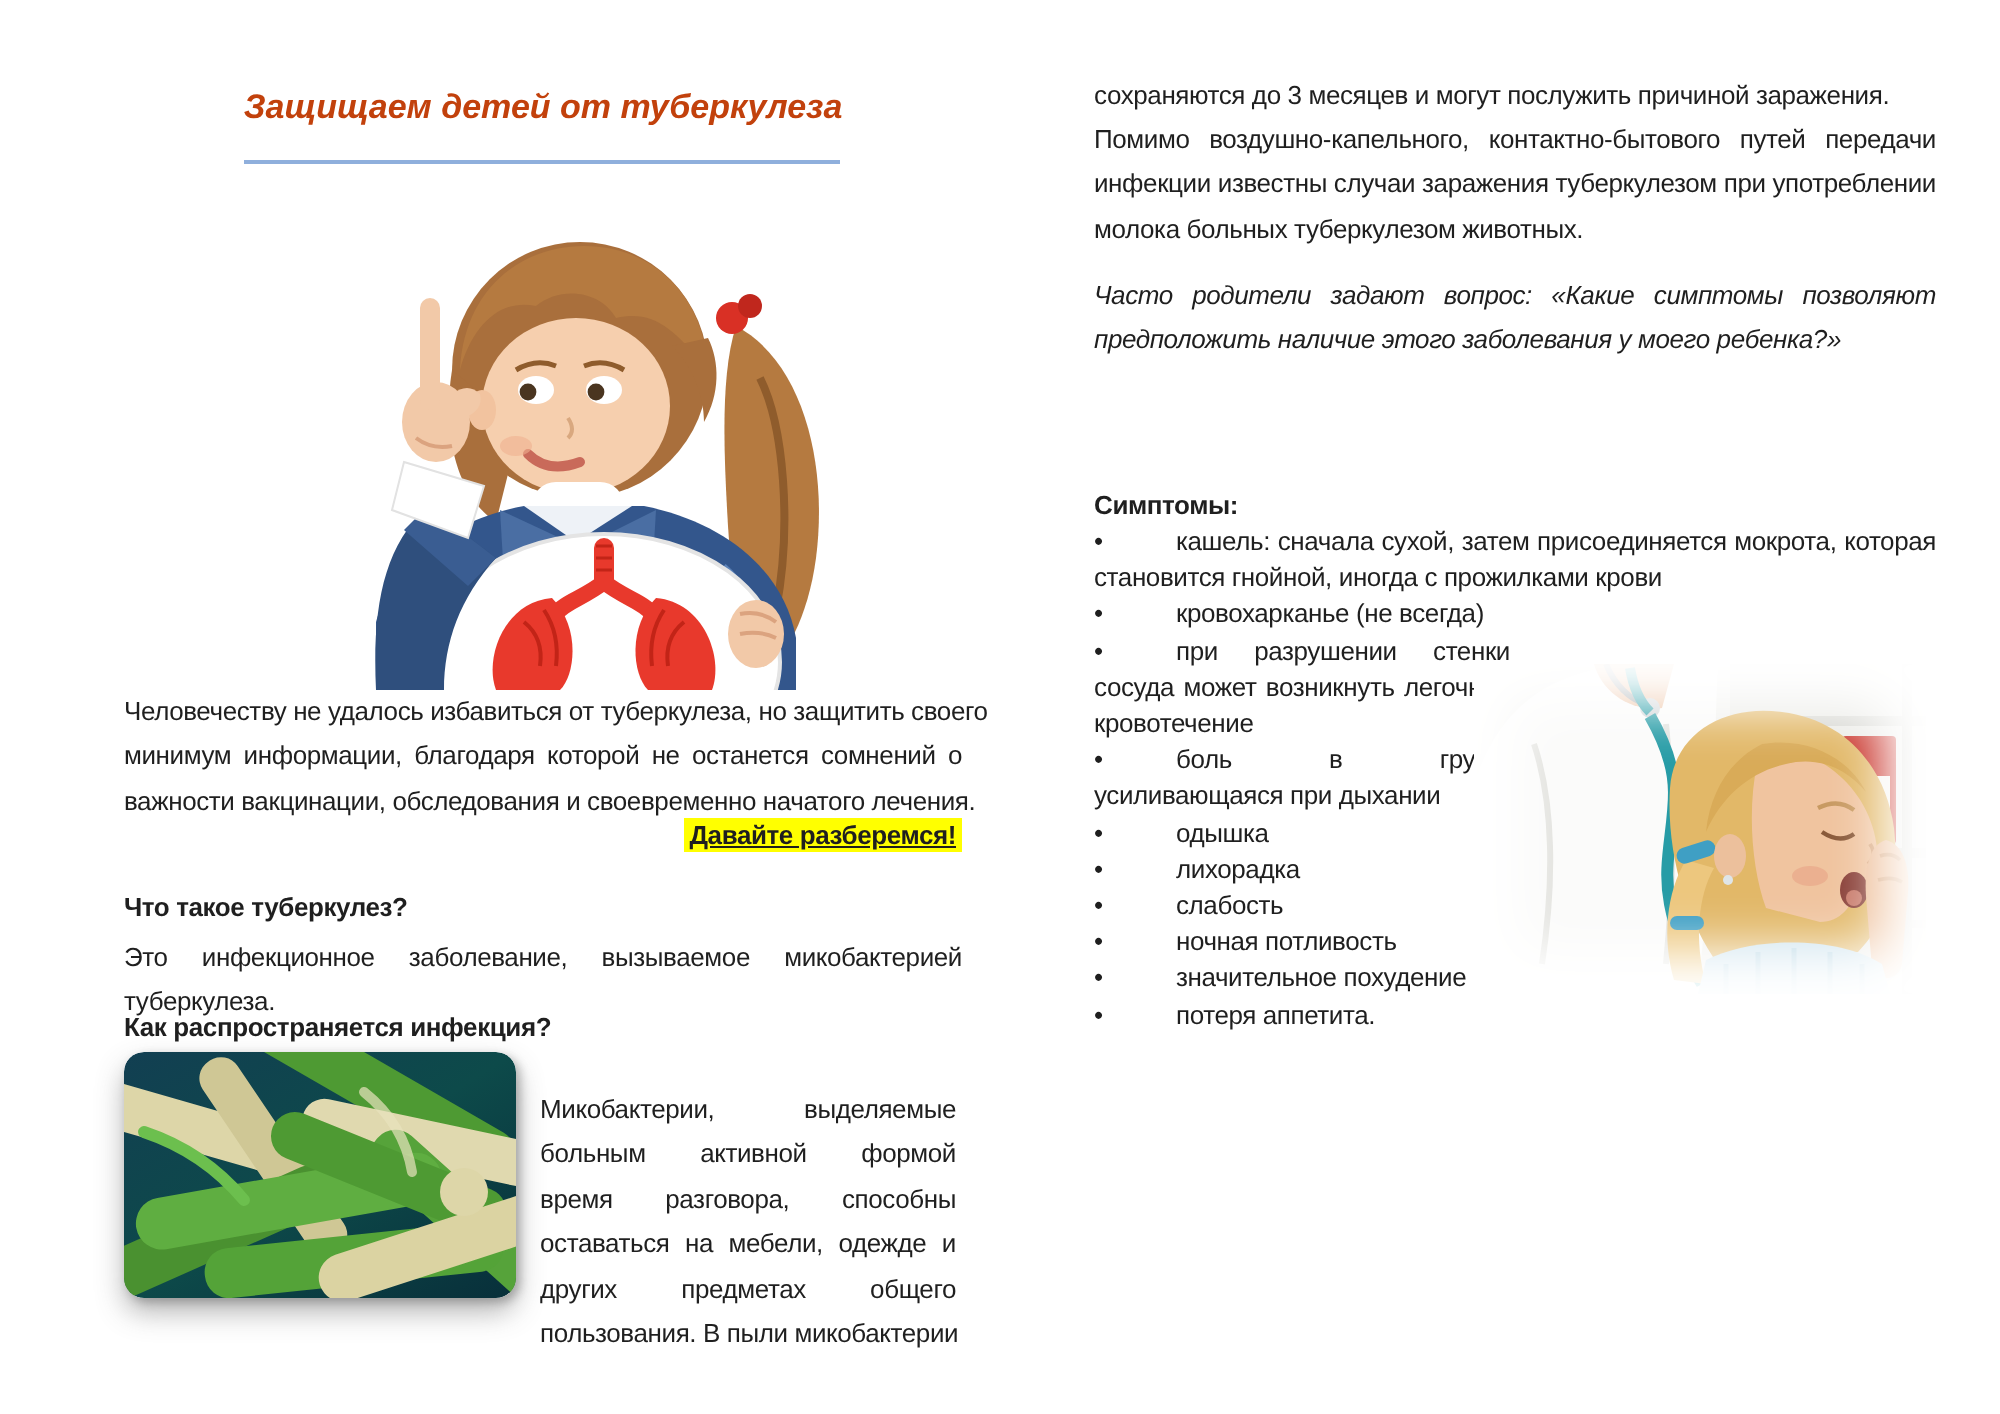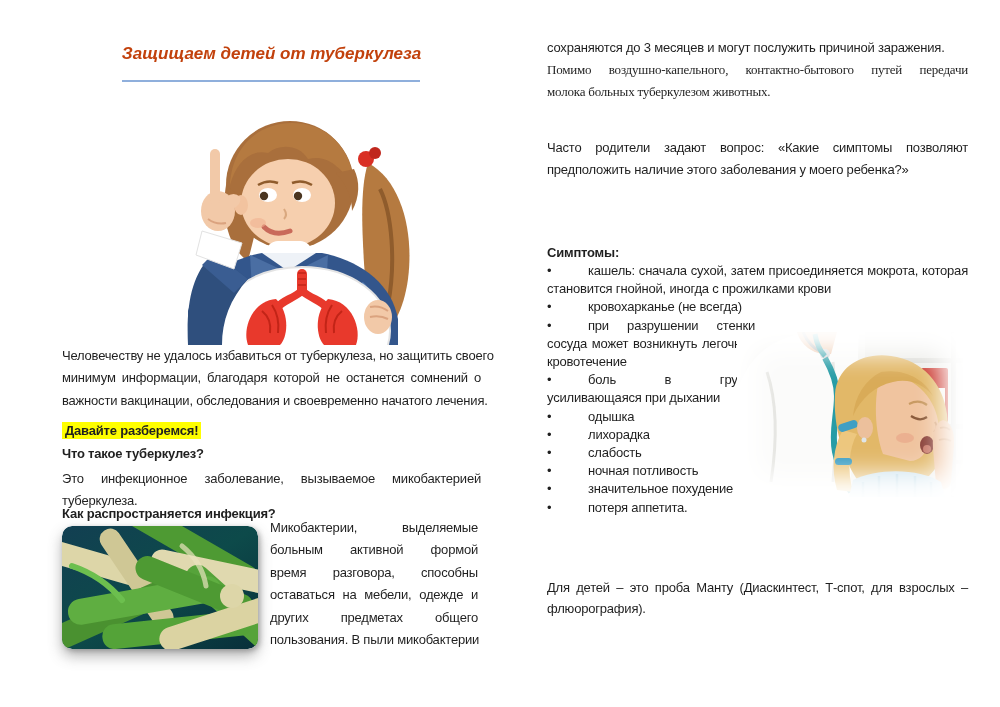--- a/index.html
+++ b/index.html
@@ -4,42 +4,42 @@
 <style>
   html,body{margin:0;padding:0;background:#ffffff;}
   .page{position:relative;width:1000px;height:707px;background:#ffffff;overflow:hidden;
         font-family:"Liberation Sans","DejaVu Sans",sans-serif;color:#1f1f1f;
         font-size:13px;letter-spacing:-0.2px;}
   .abs{position:absolute;}
   
   .ln{white-space:nowrap;overflow:visible;}
   .jl{text-align:justify;text-align-last:justify;}
   .bold{font-weight:bold;}
-  .ital{}
+  .ital{font-style:italic;}
   
   .col-left{left:62px;top:36px;width:419px;height:665px;}
   .col-right{left:547px;top:37px;width:421px;height:640px;}
   
   .title{left:0;top:8px;width:100%;text-align:center;color:#c2410c;font-weight:bold;
          font-style:italic;font-size:17px;letter-spacing:0;}
   .title-rule{left:60px;top:44px;width:298px;height:0;border-top:2px solid #8fafdc;}
   .girl-wrap{left:68px;top:57px;width:320px;height:252px;}
   .intro{left:0;top:309px;width:419px;line-height:22.3px;}
-  .highlight-row{left:0;top:387px;width:100%;text-align:left;}
+  .highlight-row{left:0;top:374px;width:100%;text-align:right;text-decoration:underline;}
   .hl{background:#ffff00;font-weight:bold;padding:1px 3px;}
   .q1{left:0;top:410px;}
   .a1{left:0;top:432px;width:419px;line-height:22px;}
   .q2{left:0;top:470px;}
   .bact-wrap{left:0;top:490px;width:196px;height:123px;border-radius:10px;
              box-shadow:0 7px 14px rgba(90,90,90,0.45),2px 2px 5px rgba(0,0,0,0.25);}
   .bact-wrap svg{display:block;border-radius:10px;}
-  .wraptext{left:208px;top:481px;width:211px;line-height:22.4px;}
+  .wraptext{left:208px;top:508px;width:211px;line-height:22.4px;}
   
   .rp1{left:0;top:0;width:421px;line-height:22.3px;}
-  .rp2{left:0;top:22px;width:421px;line-height:22.3px;font-family:Liberation Serif, serif;}
+  .rp2{left:0;top:22px;width:421px;line-height:22.3px;}
   .rq{left:0;top:100px;width:421px;line-height:22.3px;}
   .rw{left:0;top:156px;width:421px;line-height:22.3px;}
   .rsym{left:0;top:208px;}
   .rlist{left:0;top:225px;width:421px;line-height:18.2px;}
   .sline{position:relative;}
   .b{padding-left:41px;}
   .bul{position:absolute;left:0;top:0;}
   .full{width:380px;}          
   .narrow-b{width:167px;}      
   .narrow{width:208px;}
@@ -184,20 +184,21 @@
       <div class="ln jl narrow">пользования. В пыли микобактерии</div>
     </div>
   </div>
 
   <div class="abs col-right">
 
     <div class="abs rp1 ln">сохраняются до 3 месяцев и могут послужить причиной заражения.</div>
 
     <div class="abs rp2">
       <div class="ln jl">Помимо воздушно-капельного, контактно-бытового путей передачи</div>
+      <div class="ln jl">инфекции известны случаи заражения туберкулезом при  употреблении</div>
       <div class="ln">молока больных туберкулезом животных.</div>
     </div>
 
     <div class="abs rq ital">
       <div class="ln jl">Часто родители задают вопрос: «Какие симптомы позволяют</div>
       <div class="ln">предположить наличие этого заболевания у моего ребенка?»</div>
     </div>
 
 
     <div class="abs rsym ln bold">Симптомы:</div>
@@ -248,24 +249,20 @@
         <span class="bul">•</span>
         <span>значительное похудение</span>
       </div>
       <div class="ln sline b">
         <span class="bul">•</span>
         <span>потеря аппетита.</span>
       </div>
     </div>
 
 
-    <div class="abs rtests">
-      <div class="ln jl">Для детей – это проба Манту (Диаскинтест, Т-спот, для взрослых –</div>
-      <div class="ln">флюорография).</div>
-    </div>
   </div>
 
   <div class="abs doc-wrap">
     <svg width="226" height="165" viewBox="0 0 226 165" xmlns="http://www.w3.org/2000/svg">
       <rect x="0" y="0" width="226" height="165" fill="#f2f2ef"></rect>
 
       <rect x="128" y="0" width="98" height="165" fill="#ebebe7"></rect>
       <rect x="128" y="26" width="98" height="5" fill="#d8d8d3"></rect>
       <rect x="128" y="92" width="98" height="5" fill="#d8d8d3"></rect>
       <rect x="128" y="128" width="98" height="4" fill="#dddbd6"></rect>

